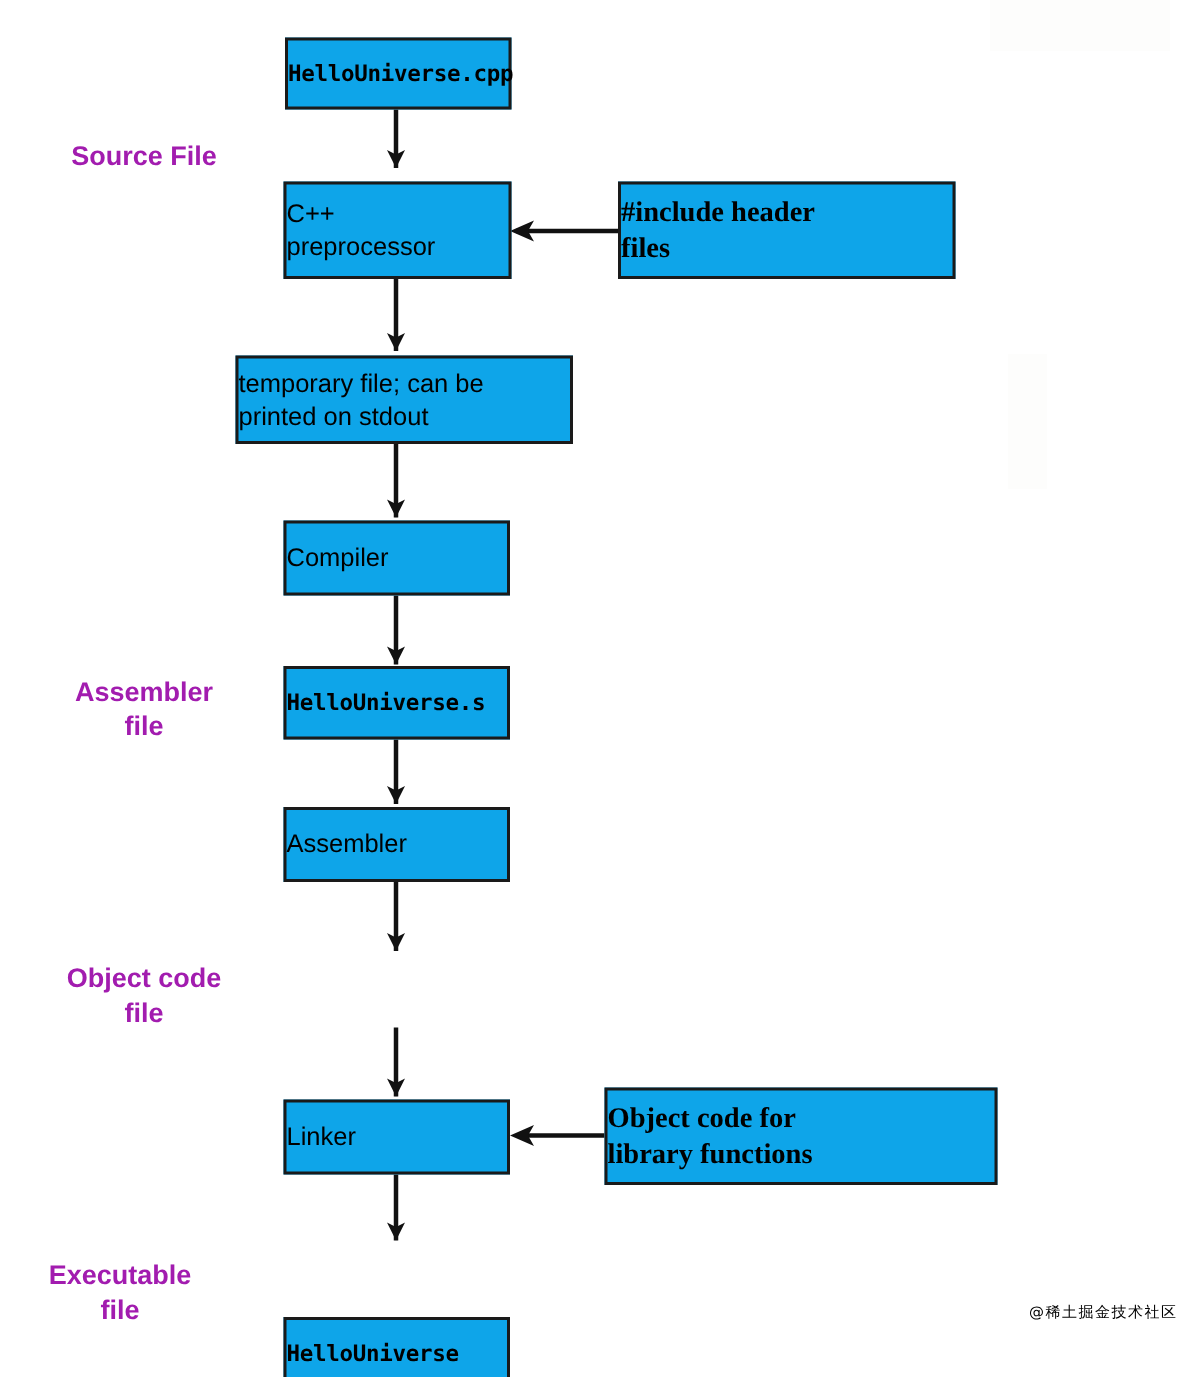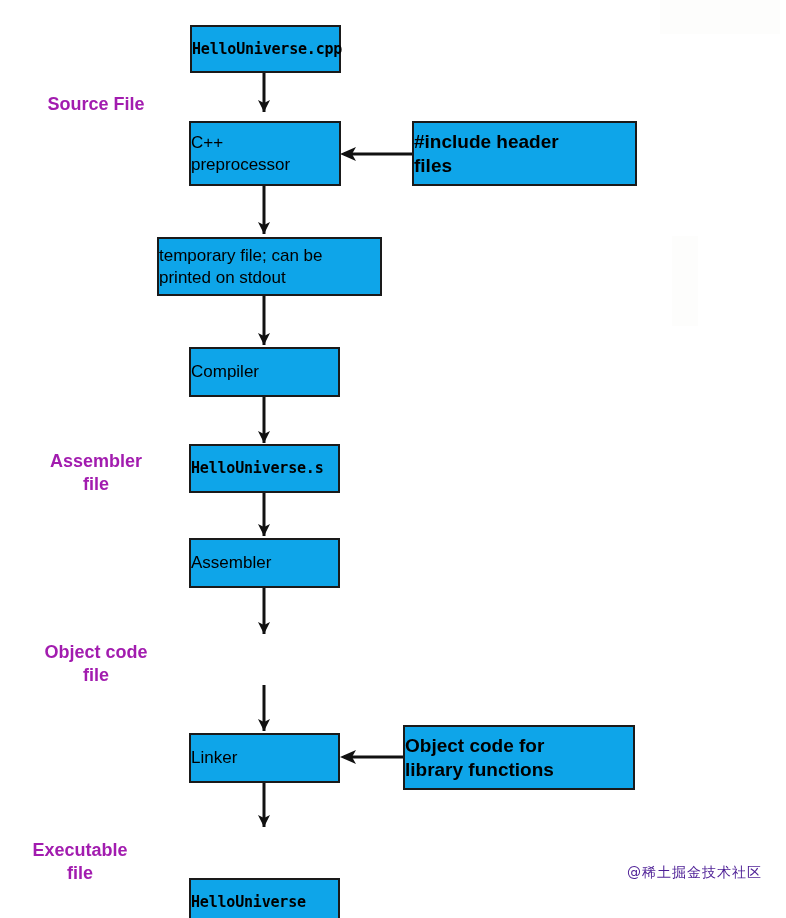--- a/index.html
+++ b/index.html
@@ -46,21 +46,21 @@
     letter-spacing: -0.2px;
   }
   
   .node.proc .node-text {
     font-family: "Liberation Sans", sans-serif;
     font-size: 17px;
     font-weight: 400;
   }
   
   .node.note .node-text {
-    font-family: Liberation Sans, sans-serif;
+    font-family: Liberation Serif, serif;
     font-size: 19px;
     font-weight: 700;
   }
 
   
   .stage-label {
     position: absolute;
     font-family: "Liberation Sans", sans-serif;
     font-size: 18px;
     font-weight: 700;
@@ -78,25 +78,25 @@
     top: 0;
     width: 786px;
     height: 918px;
     z-index: 1;
     pointer-events: none;
   }
 
   
   .watermark {
     position: absolute;
-    right: 24px;
+    right: 1px;
     bottom: 36px;
     font-family: "DejaVu Sans", sans-serif;
-    font-size: 14px;
-    color: #4c1d95;
+    font-size: 10px;
+    color: #000000;
     letter-spacing: 1px;
     white-space: nowrap;
     z-index: 2;
   }
   .ghost {
     position: absolute;
     z-index: 0;
     pointer-events: none;
     background: #fdfdfc;
   }
@@ -190,21 +190,21 @@
 
   <div class="node proc" style="left:189px; top:538px; width:151px; height:50px;">
     <span class="node-text">Assembler</span>
   </div>
 
 
   <div class="node proc" style="left:189px; top:733px; width:151px; height:50px;">
     <span class="node-text">Linker</span>
   </div>
 
-  <div class="node note" style="left:403px; top:725px; width:232px; height:65px;">
+  <div class="node note" style="left:403px; top:725px; width:262px; height:65px;">
     <span class="node-text">Object code for
 library functions</span>
   </div>
 
   <div class="node mono" style="left:189px; top:878px; width:151px; height:49px;">
     <span class="node-text">HelloUniverse</span>
   </div>
 
   <div class="watermark">@稀土掘金技术社区</div>
 

